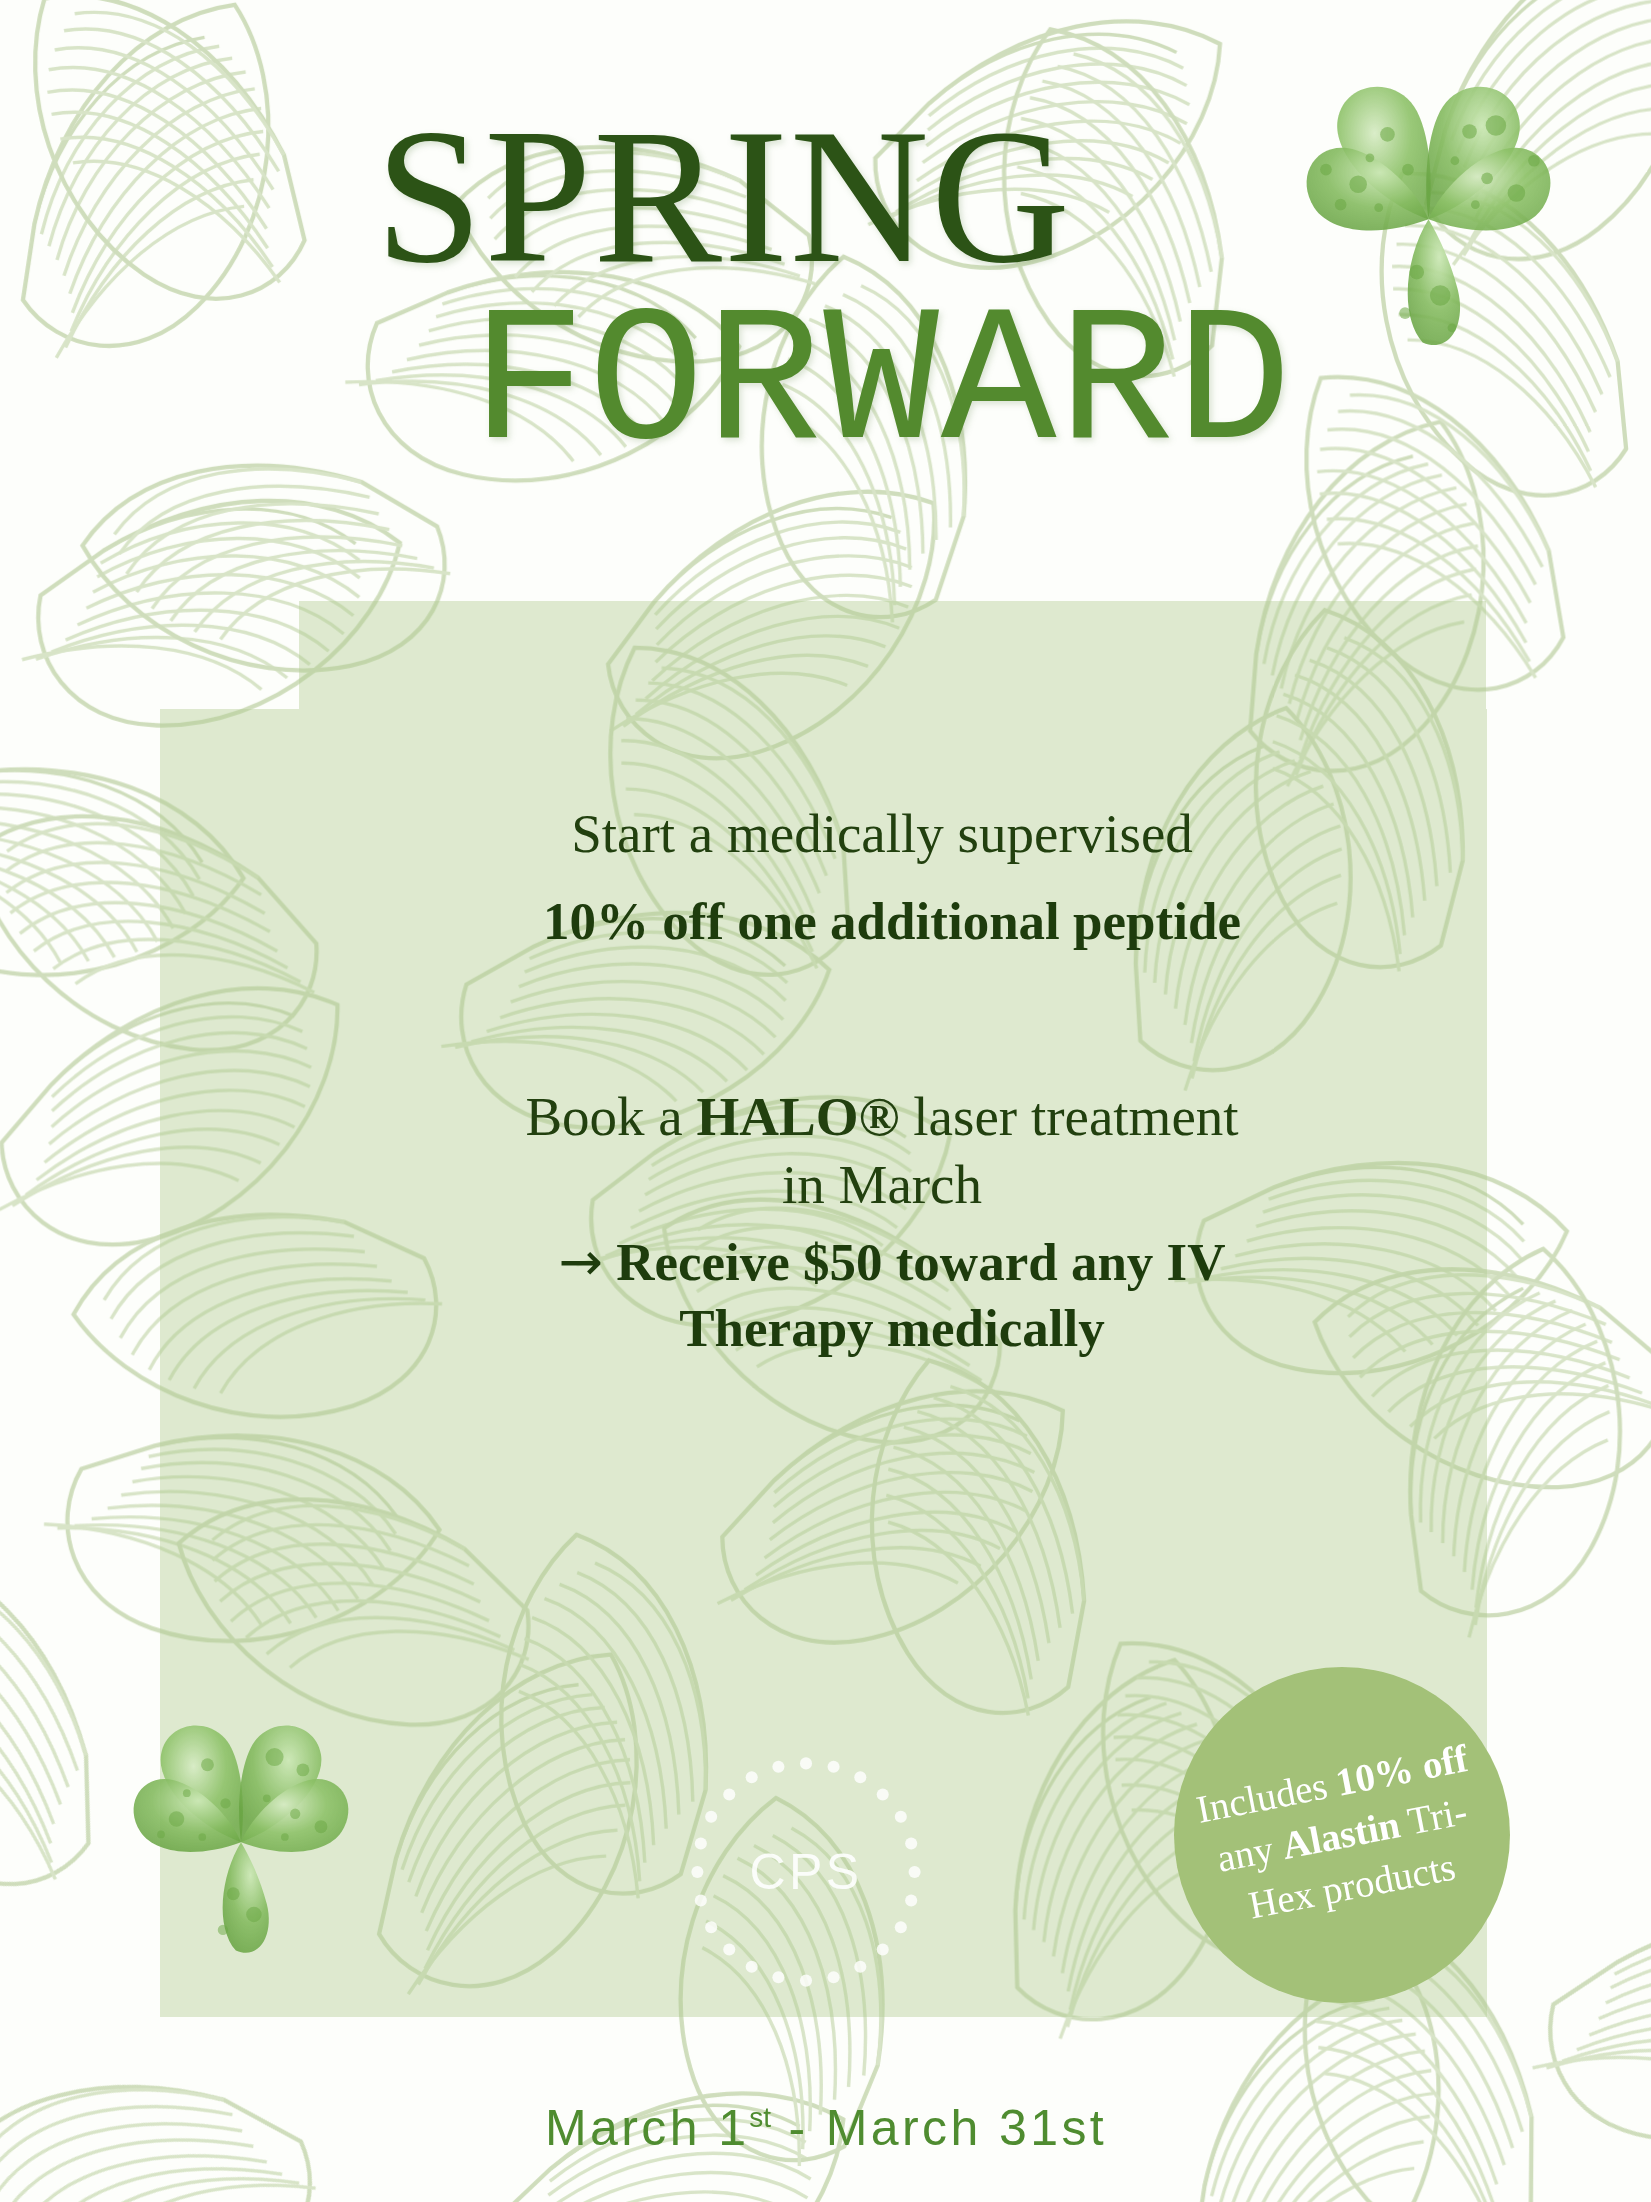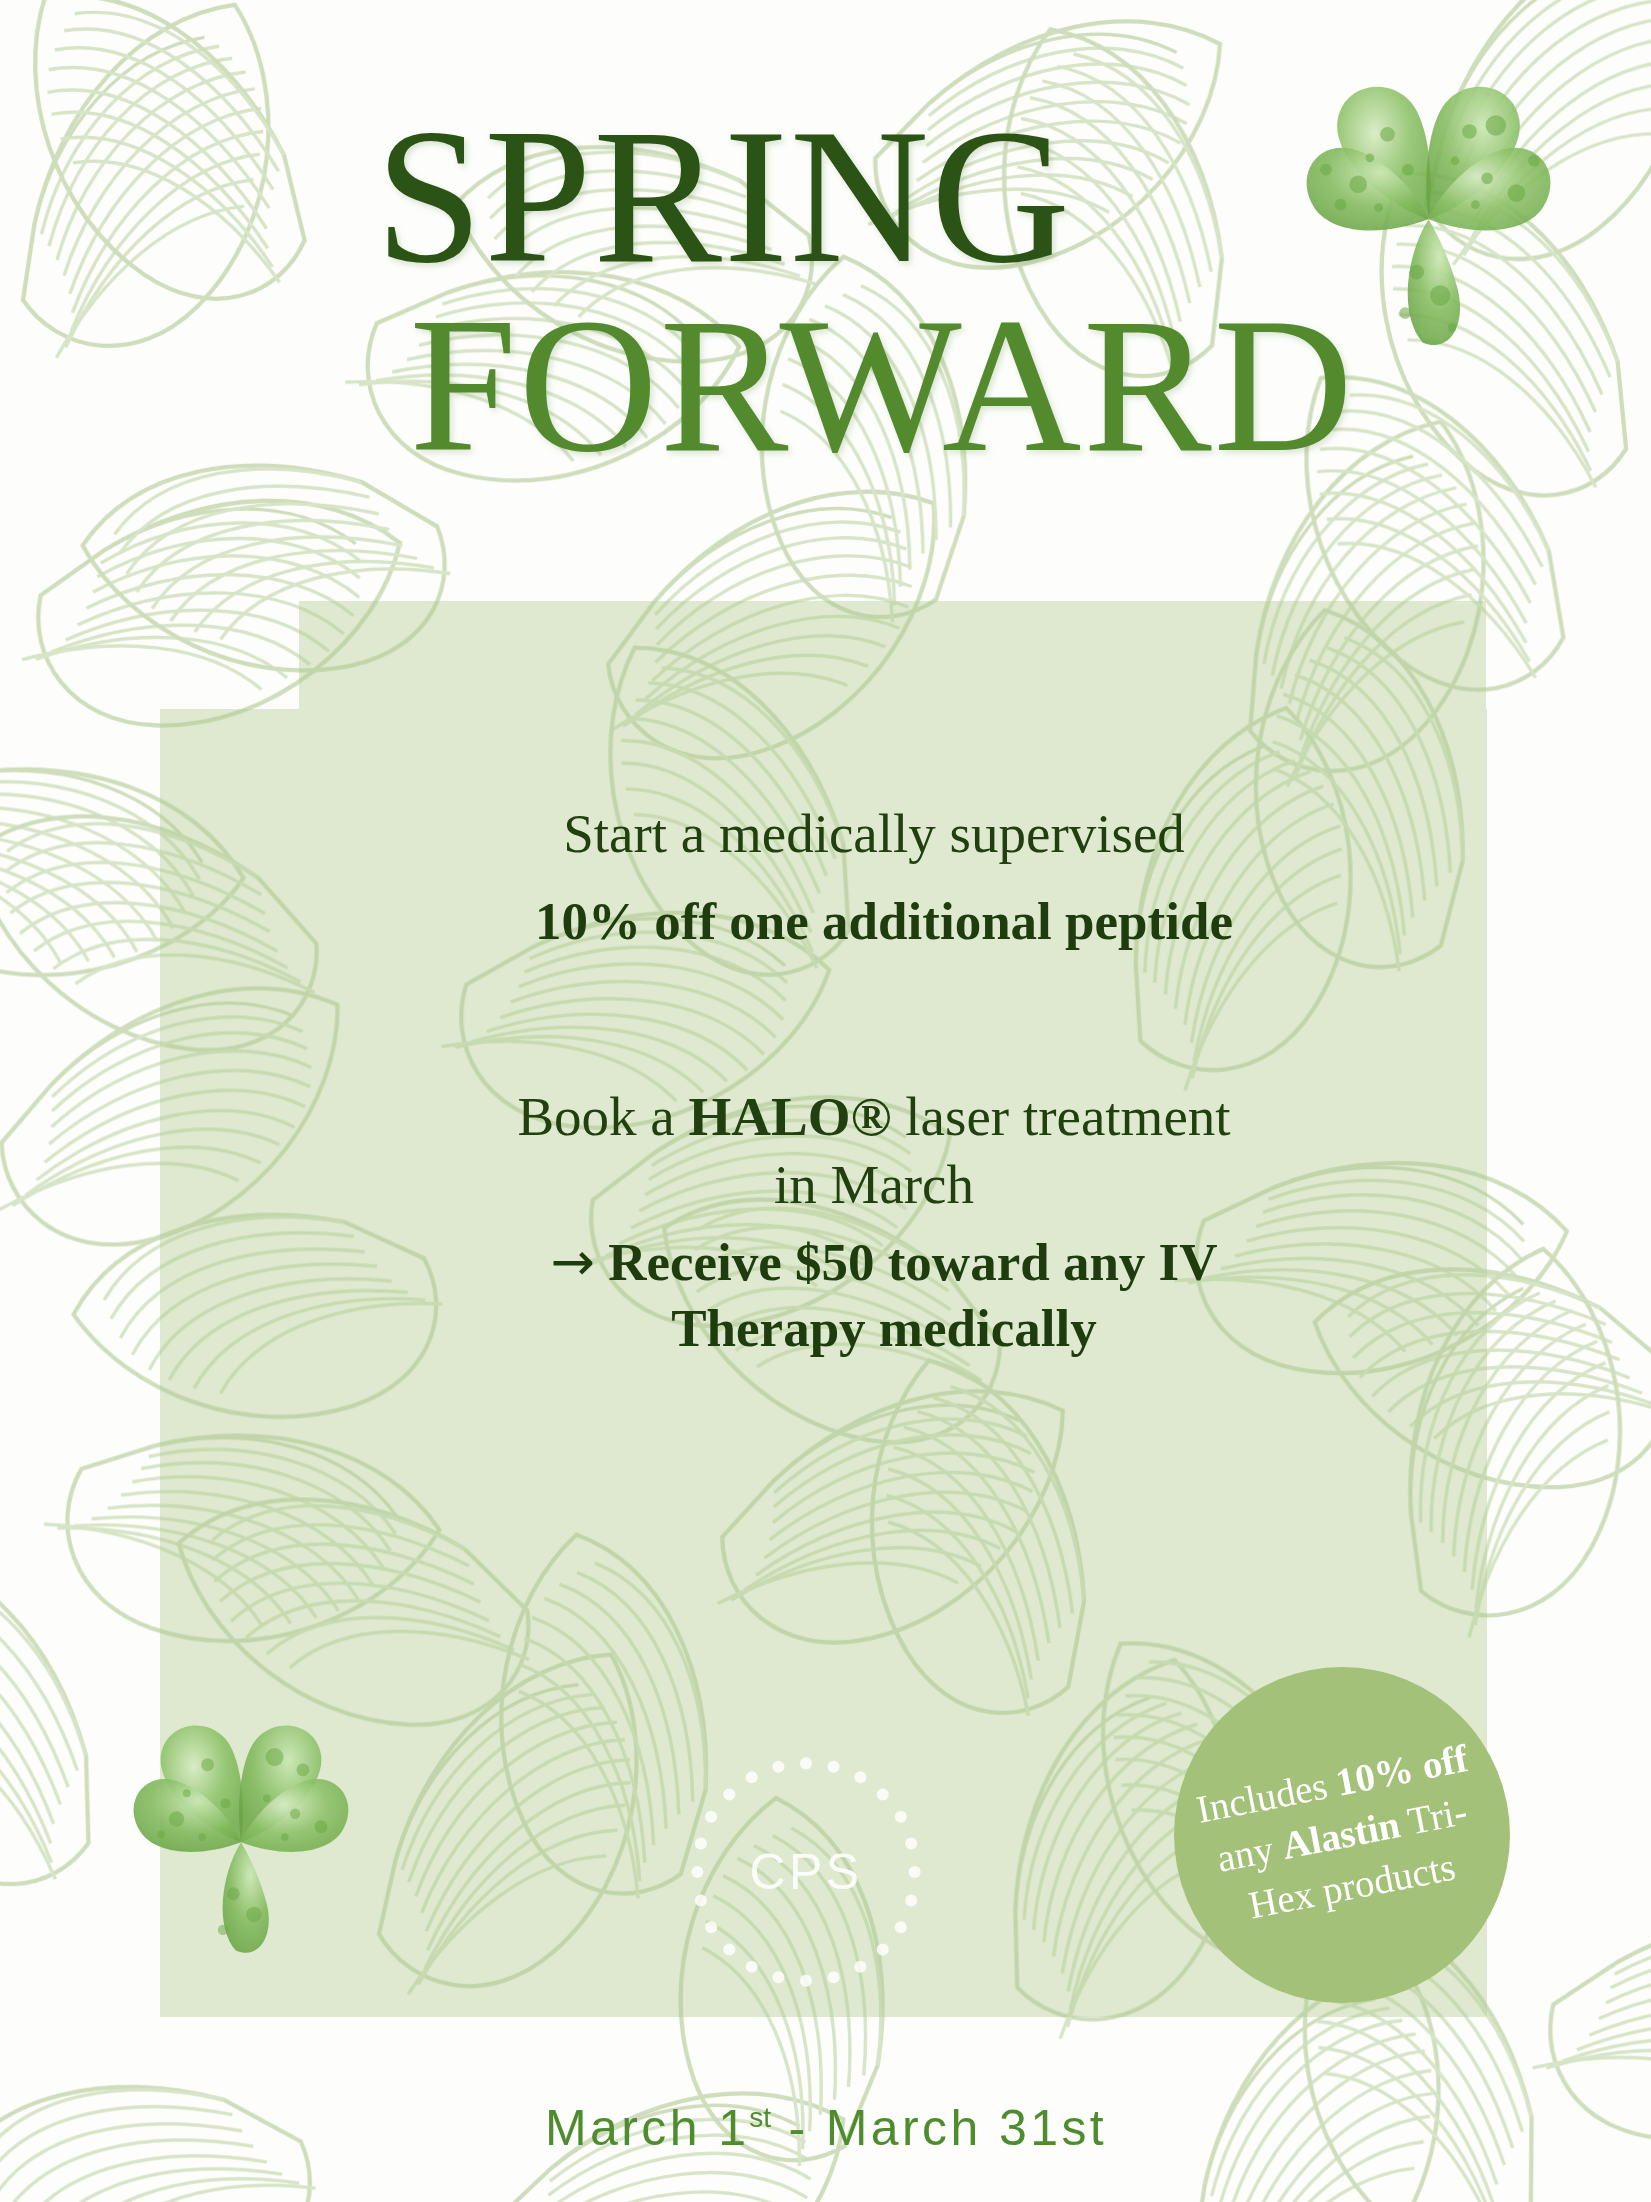--- a/index.html
+++ b/index.html
@@ -45,31 +45,31 @@
   #hl-spring {
     font-family:"Liberation Serif", serif;
     font-size:193px;
     color:#2c5316;
     letter-spacing:1.7px;
     padding-right:224px;
     text-shadow:2.6px 3.4px 6px rgba(120,150,100,0.28);
     padding-left:19px;
   }
   #hl-forward {
-    font-family:Liberation Serif, serif;
+    font-family:Liberation Mono, monospace;
     font-size:193px;
     color:#538a2e;
     letter-spacing:1.7px;
     padding-left:112px;
     text-shadow:2.6px 3.4px 6px rgba(120,150,100,0.26);
   }
 
   
   #body-copy {
-    position:absolute; left:160px; top:800px;
+    position:absolute; left:168px; top:800px;
     width:1428px;
     z-index:5;
     text-align:center;
     color:#22400f;
   }
   .copy-reg {
     font-family:"Liberation Serif", serif;
     font-size:55px;
     line-height:1.23;
     color:#22400f;

